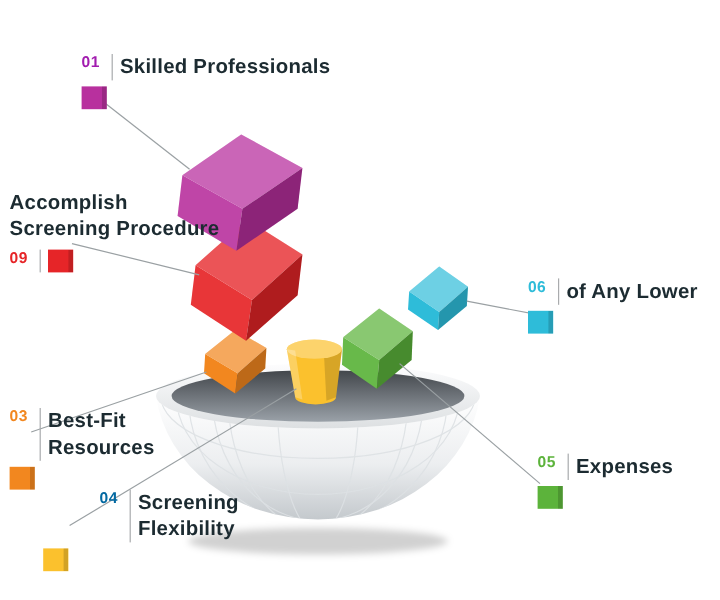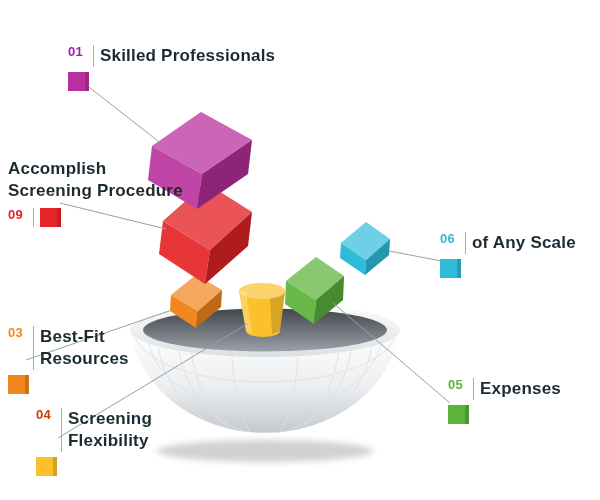--- a/index.html
+++ b/index.html
@@ -138,35 +138,35 @@
   <span class="txt">
     <span>Accomplish</span><span>Screening Procedure</span>
   </span>
   <div class="label-row mt6">
     <span class="num" style="color: rgb(230, 37, 40);">09</span>
     <span class="sep"></span>
     <div class="sq" style="background: rgb(230, 37, 40);"></div>
   </div>
 </div>
 
-<div class="label" style="left:8px;top:326px;">
+<div class="label" style="left:8px;top:340px;">
   <div class="label-row">
     <span class="num" style="color: rgb(242, 135, 31);">03</span>
     <span class="sep"></span>
     <span class="txt">
       <span>Best-Fit</span>
           <span>Resources</span>
     </span>
   </div>
   <div class="sq" style="background: rgb(242, 135, 31);"></div>
 </div>
 
 <div class="label" style="left:36px;top:408px;">
   <div class="label-row">
-    <span class="num" style="color: #c2410c;">04</span>
+    <span class="num" style="color: #0369a1; margin-left: 47px;">04</span>
     <span class="sep"></span>
     <span class="txt">
       <span>Screening</span>
           <span>Flexibility</span>
     </span>
   </div>
   <div class="sq" style="background: rgb(251, 193, 45);"></div>
 </div>
 
 <div class="label" style="left:448px;top:378px;">
@@ -178,19 +178,19 @@
     </span>
   </div>
   <div class="sq" style="background: rgb(92, 179, 59);"></div>
 </div>
 
 <div class="label" style="left:440px;top:232px;">
   <div class="label-row">
     <span class="num" style="color: rgb(46, 188, 217);">06</span>
     <span class="sep"></span>
     <span class="txt">
-          <span>of Any Scale</span>
+          <span>of Any Lower</span>
     </span>
   </div>
   <div class="sq" style="background: rgb(46, 188, 217);"></div>
 </div>
 
 </div>
 
 </body></html>

